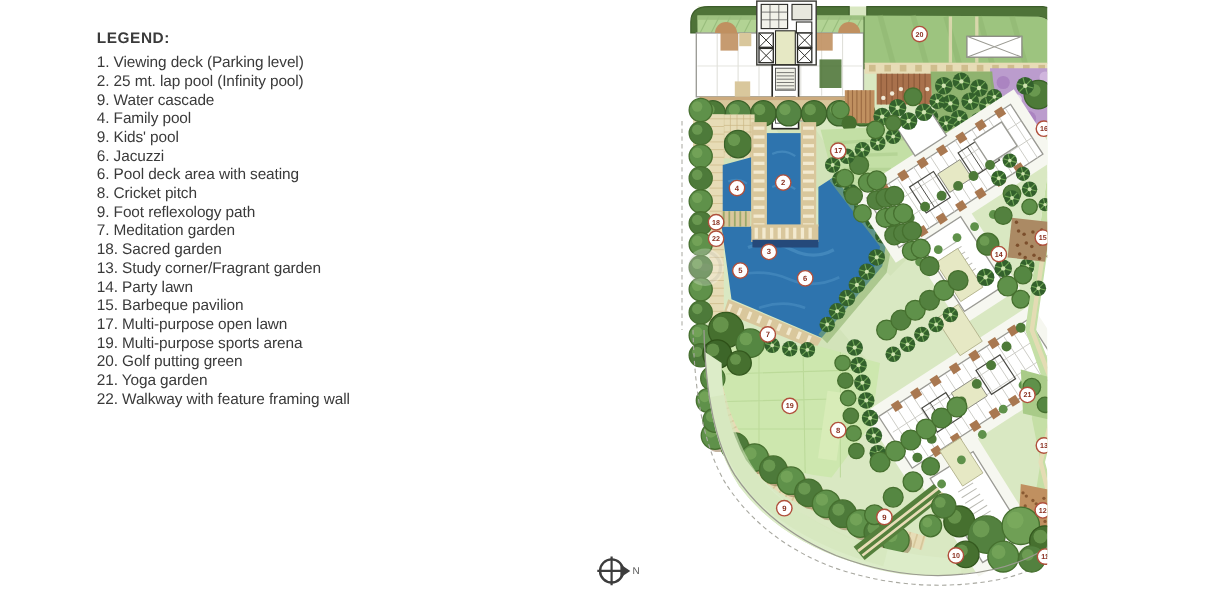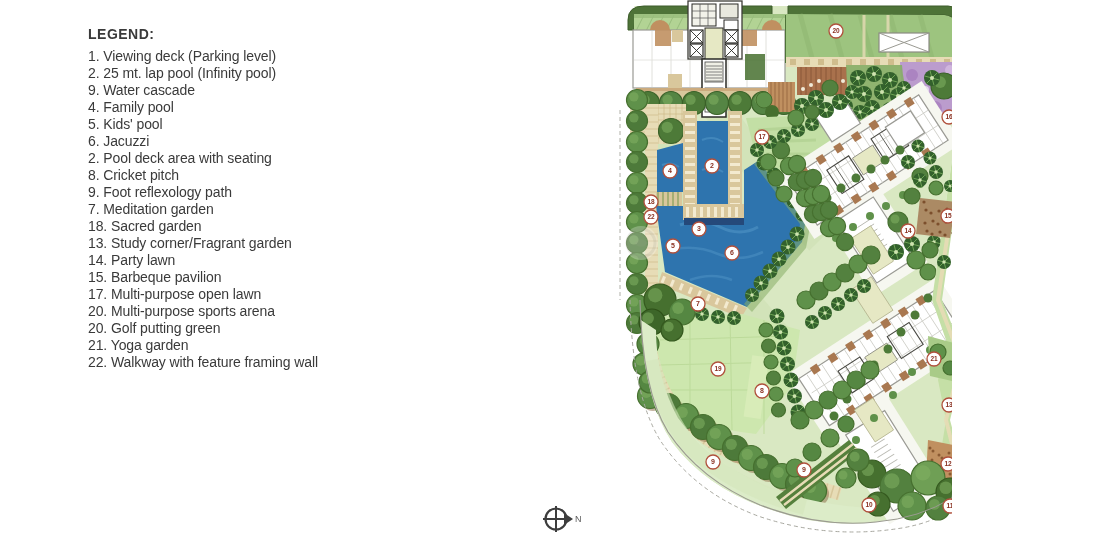--- a/index.html
+++ b/index.html
@@ -13,32 +13,32 @@
 
 <div id="legend">
 
 <h2>LEGEND:</h2>
 
 <div class="items">
 <div>1. Viewing deck (Parking level)</div>
 <div>2. 25 mt. lap pool (Infinity pool)</div>
 <div>9. Water cascade</div>
 <div>4. Family pool</div>
-<div>5. Kids' pool</div>
+<div>9. Kids' pool</div>
 <div>6. Jacuzzi</div>
-<div>2. Pool deck area with seating</div>
+<div>6. Pool deck area with seating</div>
 <div>8. Cricket pitch</div>
 <div>9. Foot reflexology path</div>
 <div>7. Meditation garden</div>
 <div>18. Sacred garden</div>
 <div>13. Study corner/Fragrant garden</div>
 <div>14. Party lawn</div>
 <div>15. Barbeque pavilion</div>
 <div>17. Multi-purpose open lawn</div>
-<div>20. Multi-purpose sports arena</div>
+<div>19. Multi-purpose sports arena</div>
 <div>20. Golf putting green</div>
 <div>21. Yoga garden</div>
 <div>22. Walkway with feature framing wall</div>
 </div>
 </div>
 
 <svg width="1103" height="546" viewBox="0 0 1103 546" style="position:absolute;left:0;top:0">
 
 <g>
         <path d="M634 6 L948 6 Q968 8 968 36 L966 95 L952 160 L942 230 L932 300 L956 340 L958 380 L948 420 L956 452 L950 495 Q936 512 876 522 Q820 528 775 511 Q708 490 672 442 Q644 400 641 320 L640 100 L639 34 Q638 8 634 6 Z" fill="#d9e8c2"></path>

